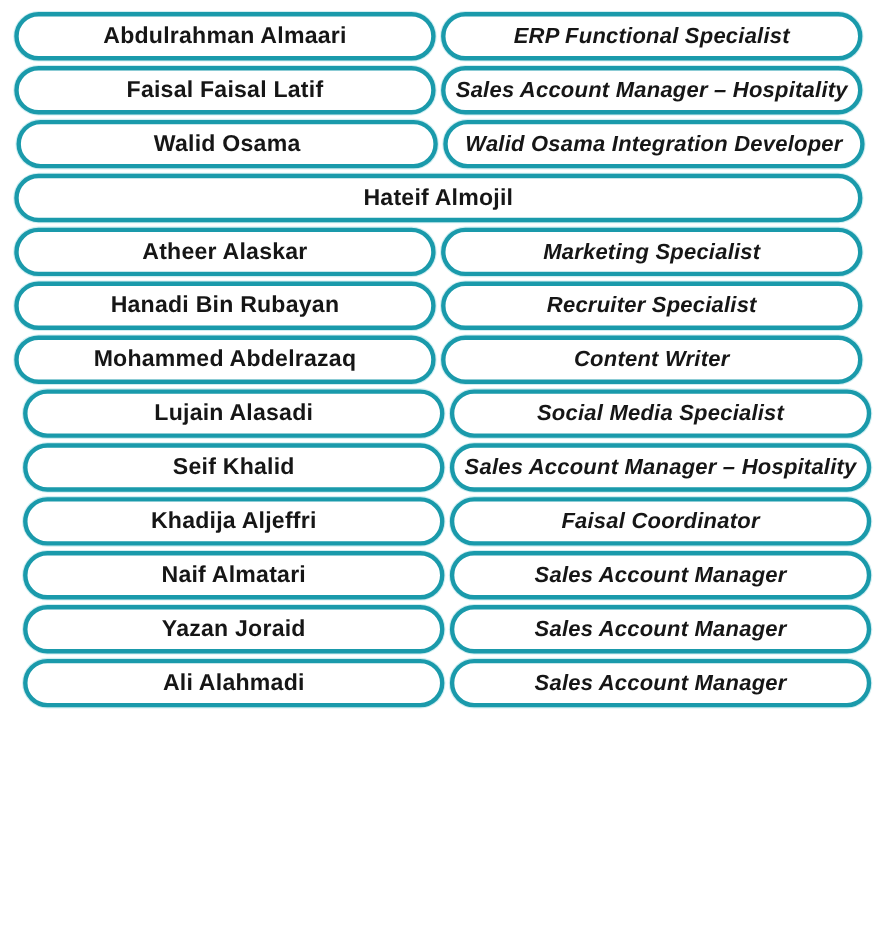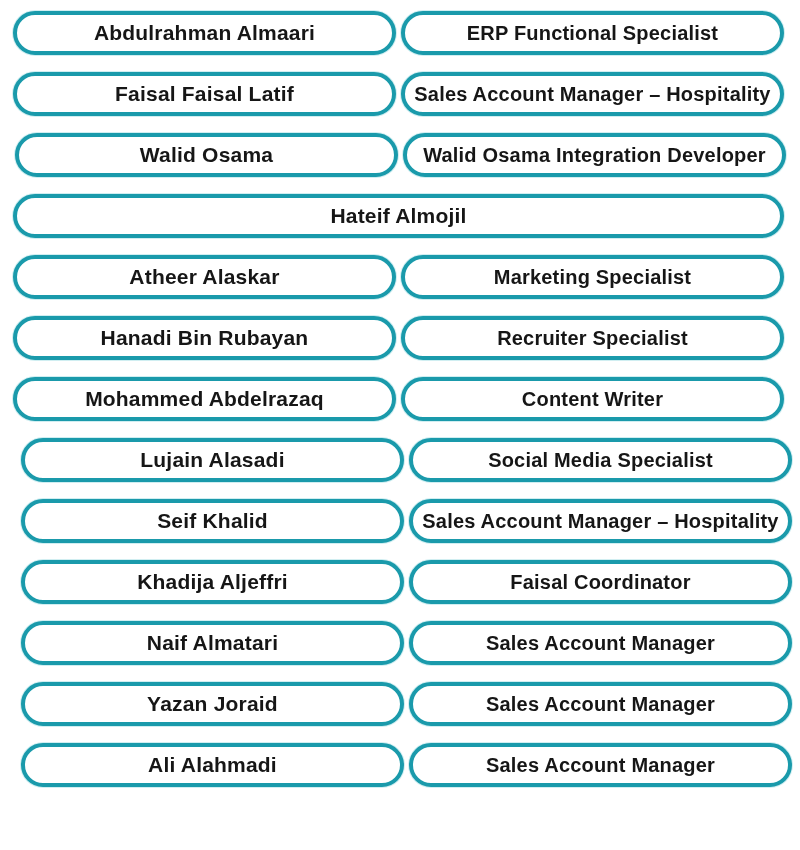--- a/index.html
+++ b/index.html
@@ -12,21 +12,21 @@
     height: 850px;
     font-family: "Liberation Sans", sans-serif;
     overflow: hidden;
   }
   .rows {
     padding: 11px 16px 0 13px;
   }
   .row {
     display: flex;
     gap: 5px;
-    margin-bottom: 17px;
+    margin-bottom: 5px;
   }
   
   .row:nth-child(n+8) { transform: translateX(8px); }
   .row:nth-child(3)  { transform: translateX(2px); justify-content: center; }
   .pill {
     flex: 1 1 0;
     height: 44px;
     box-sizing: border-box;
     background: #ffffff;
     border: 4px solid var(--accent, #1a9aab);
@@ -39,20 +39,21 @@
   }
   .pill-text {
     font-weight: bold;
     font-size: 21px;
     letter-spacing: 0.2px;
     color: var(--ink, #161616);
     white-space: nowrap;
   }
   .pill-title .pill-text {
     font-size: 20px;
+    font-style: italic;
   }
 </style>
 </head>
 <body style="background: rgb(255, 255, 255);">
 
 <main>
   <div class="rows" id="rows">
   <div class="row">
     <div class="pill pill-name">
       <span class="pill-text">Abdulrahman Almaari</span>

